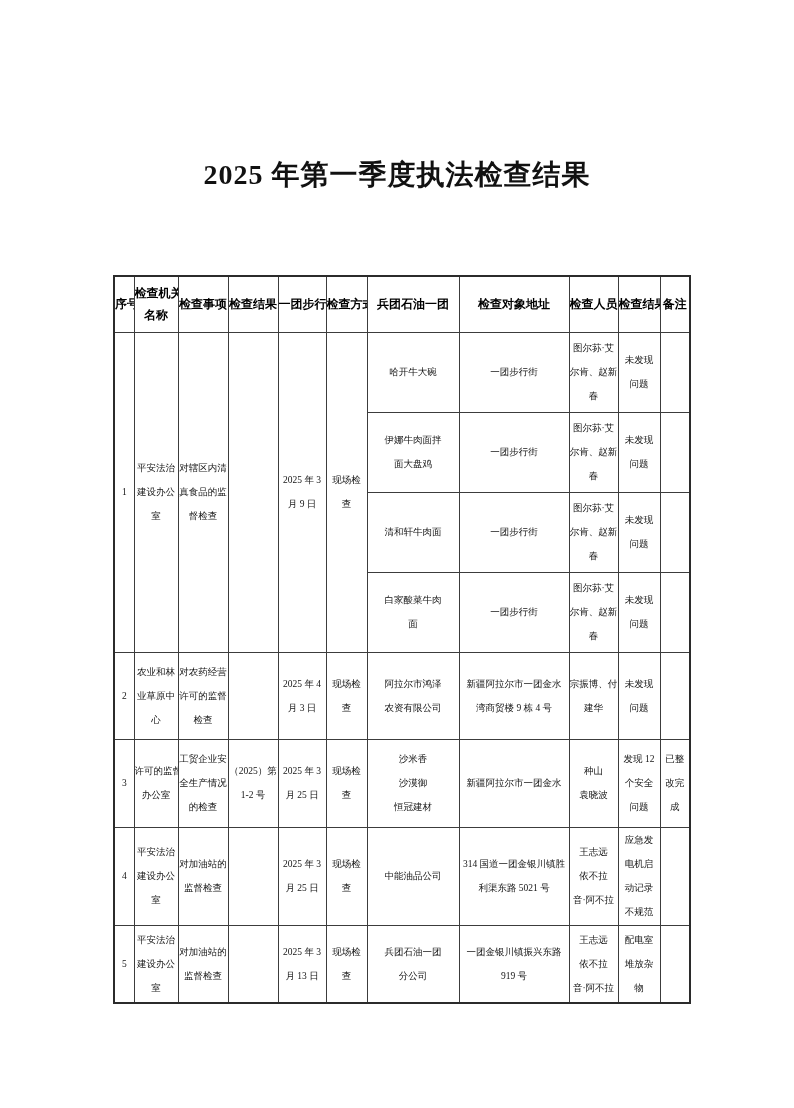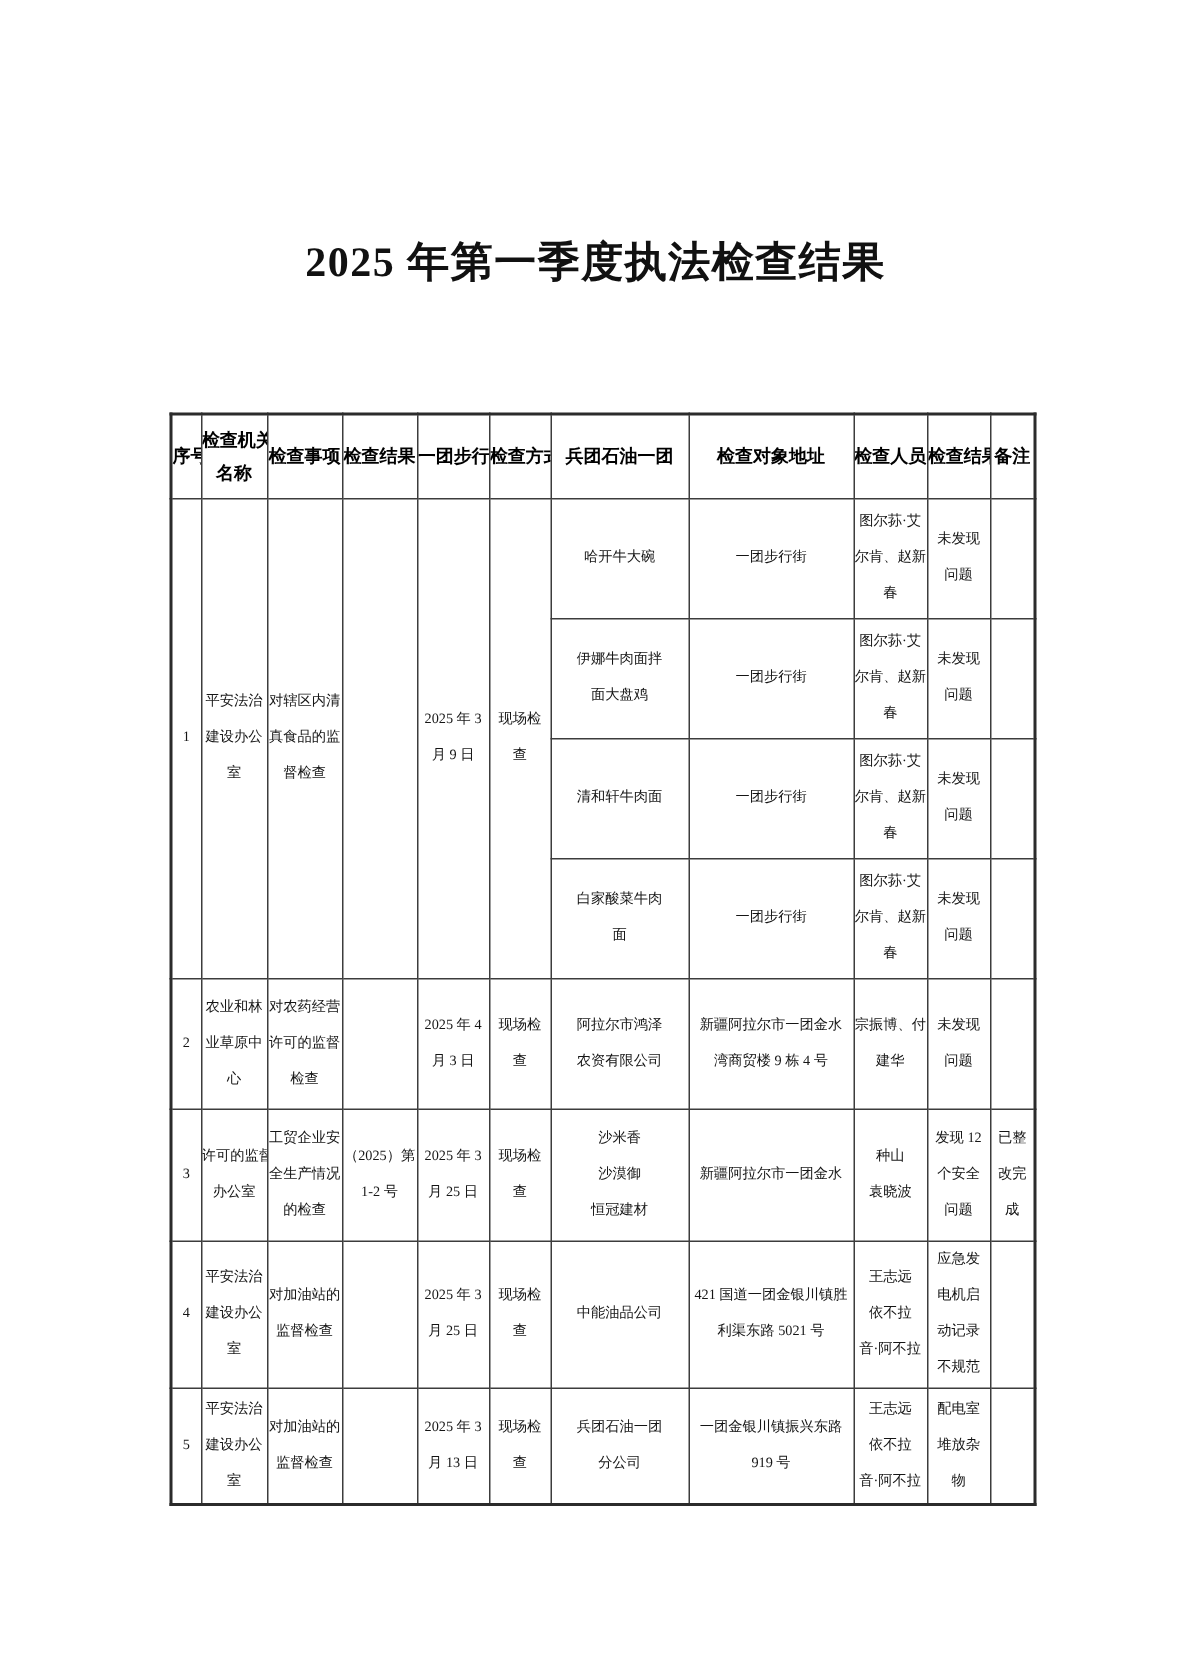--- a/index.html
+++ b/index.html
@@ -203,21 +203,21 @@
 建设办公
 室</td>
       <td>对加油站的
 监督检查</td>
       <td></td>
       <td>2025 年 3
 月 25 日</td>
       <td>现场检
 查</td>
       <td>中能油品公司</td>
-      <td>421 国道一团金银川镇胜
+      <td>314 国道一团金银川镇胜
 利渠东路 5021 号</td>
       <td>王志远
 依不拉
 音·阿不拉</td>
       <td>应急发
 电机启
 动记录
 不规范</td>
       <td></td>
     </tr>

